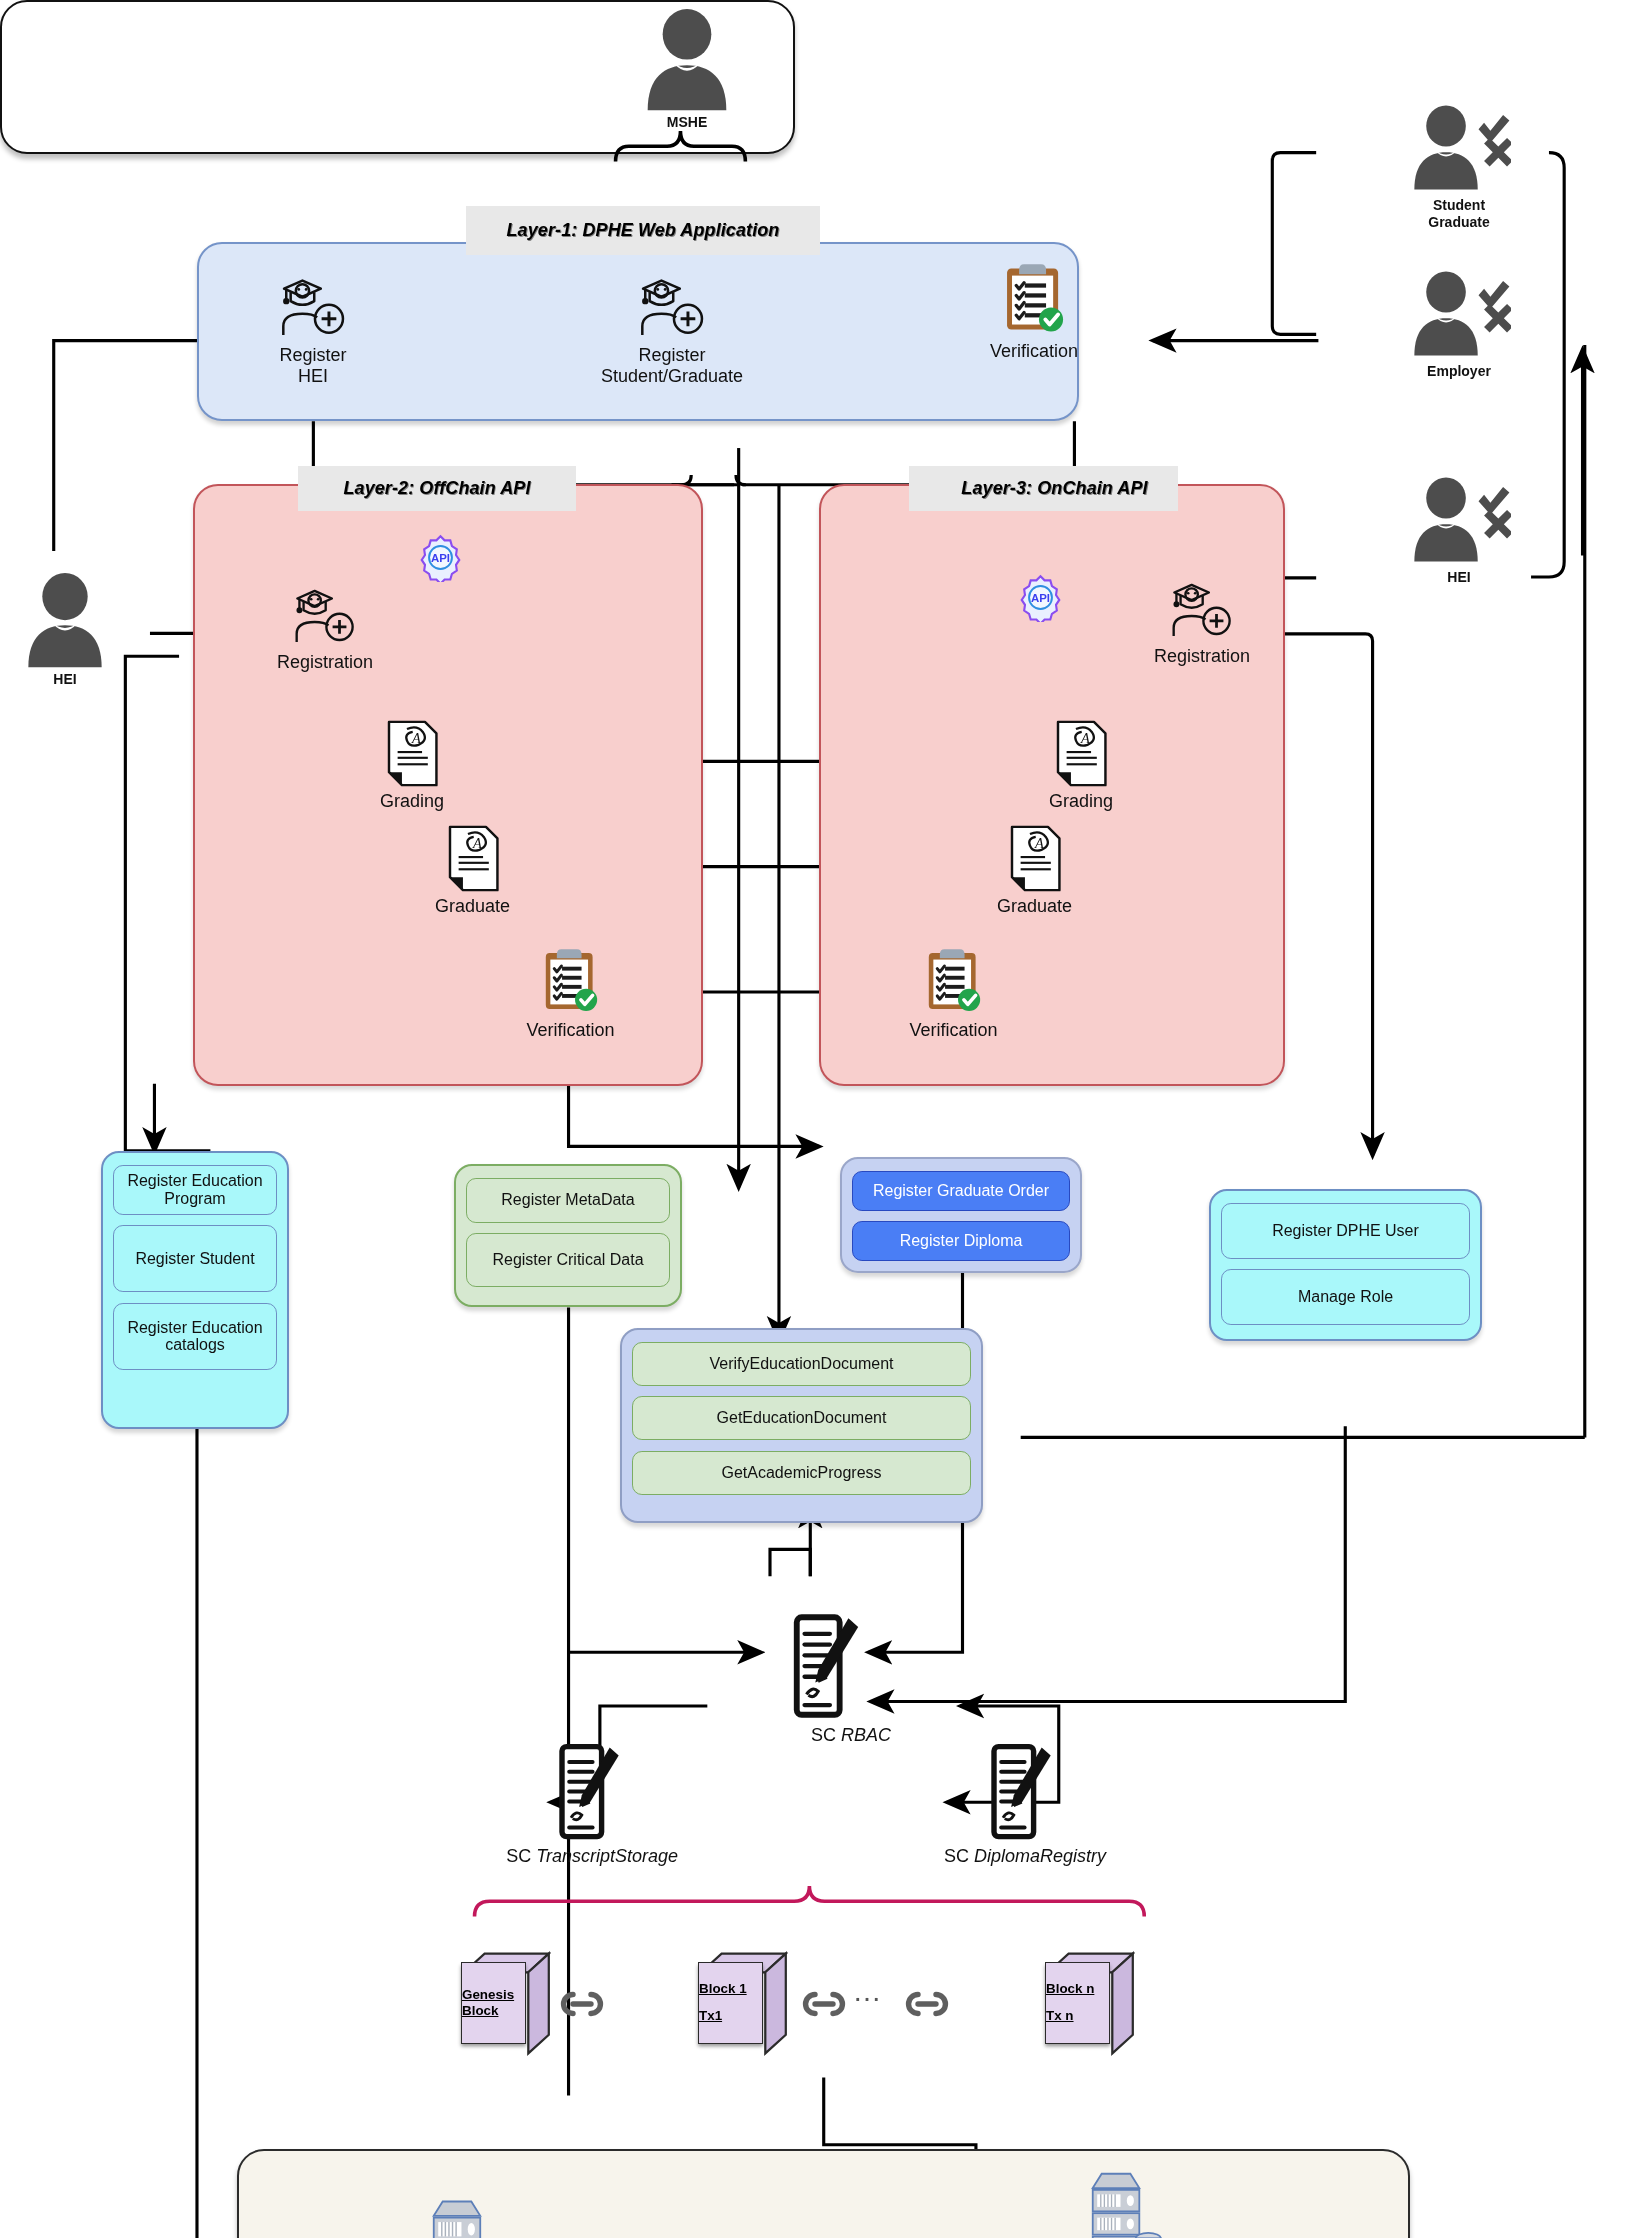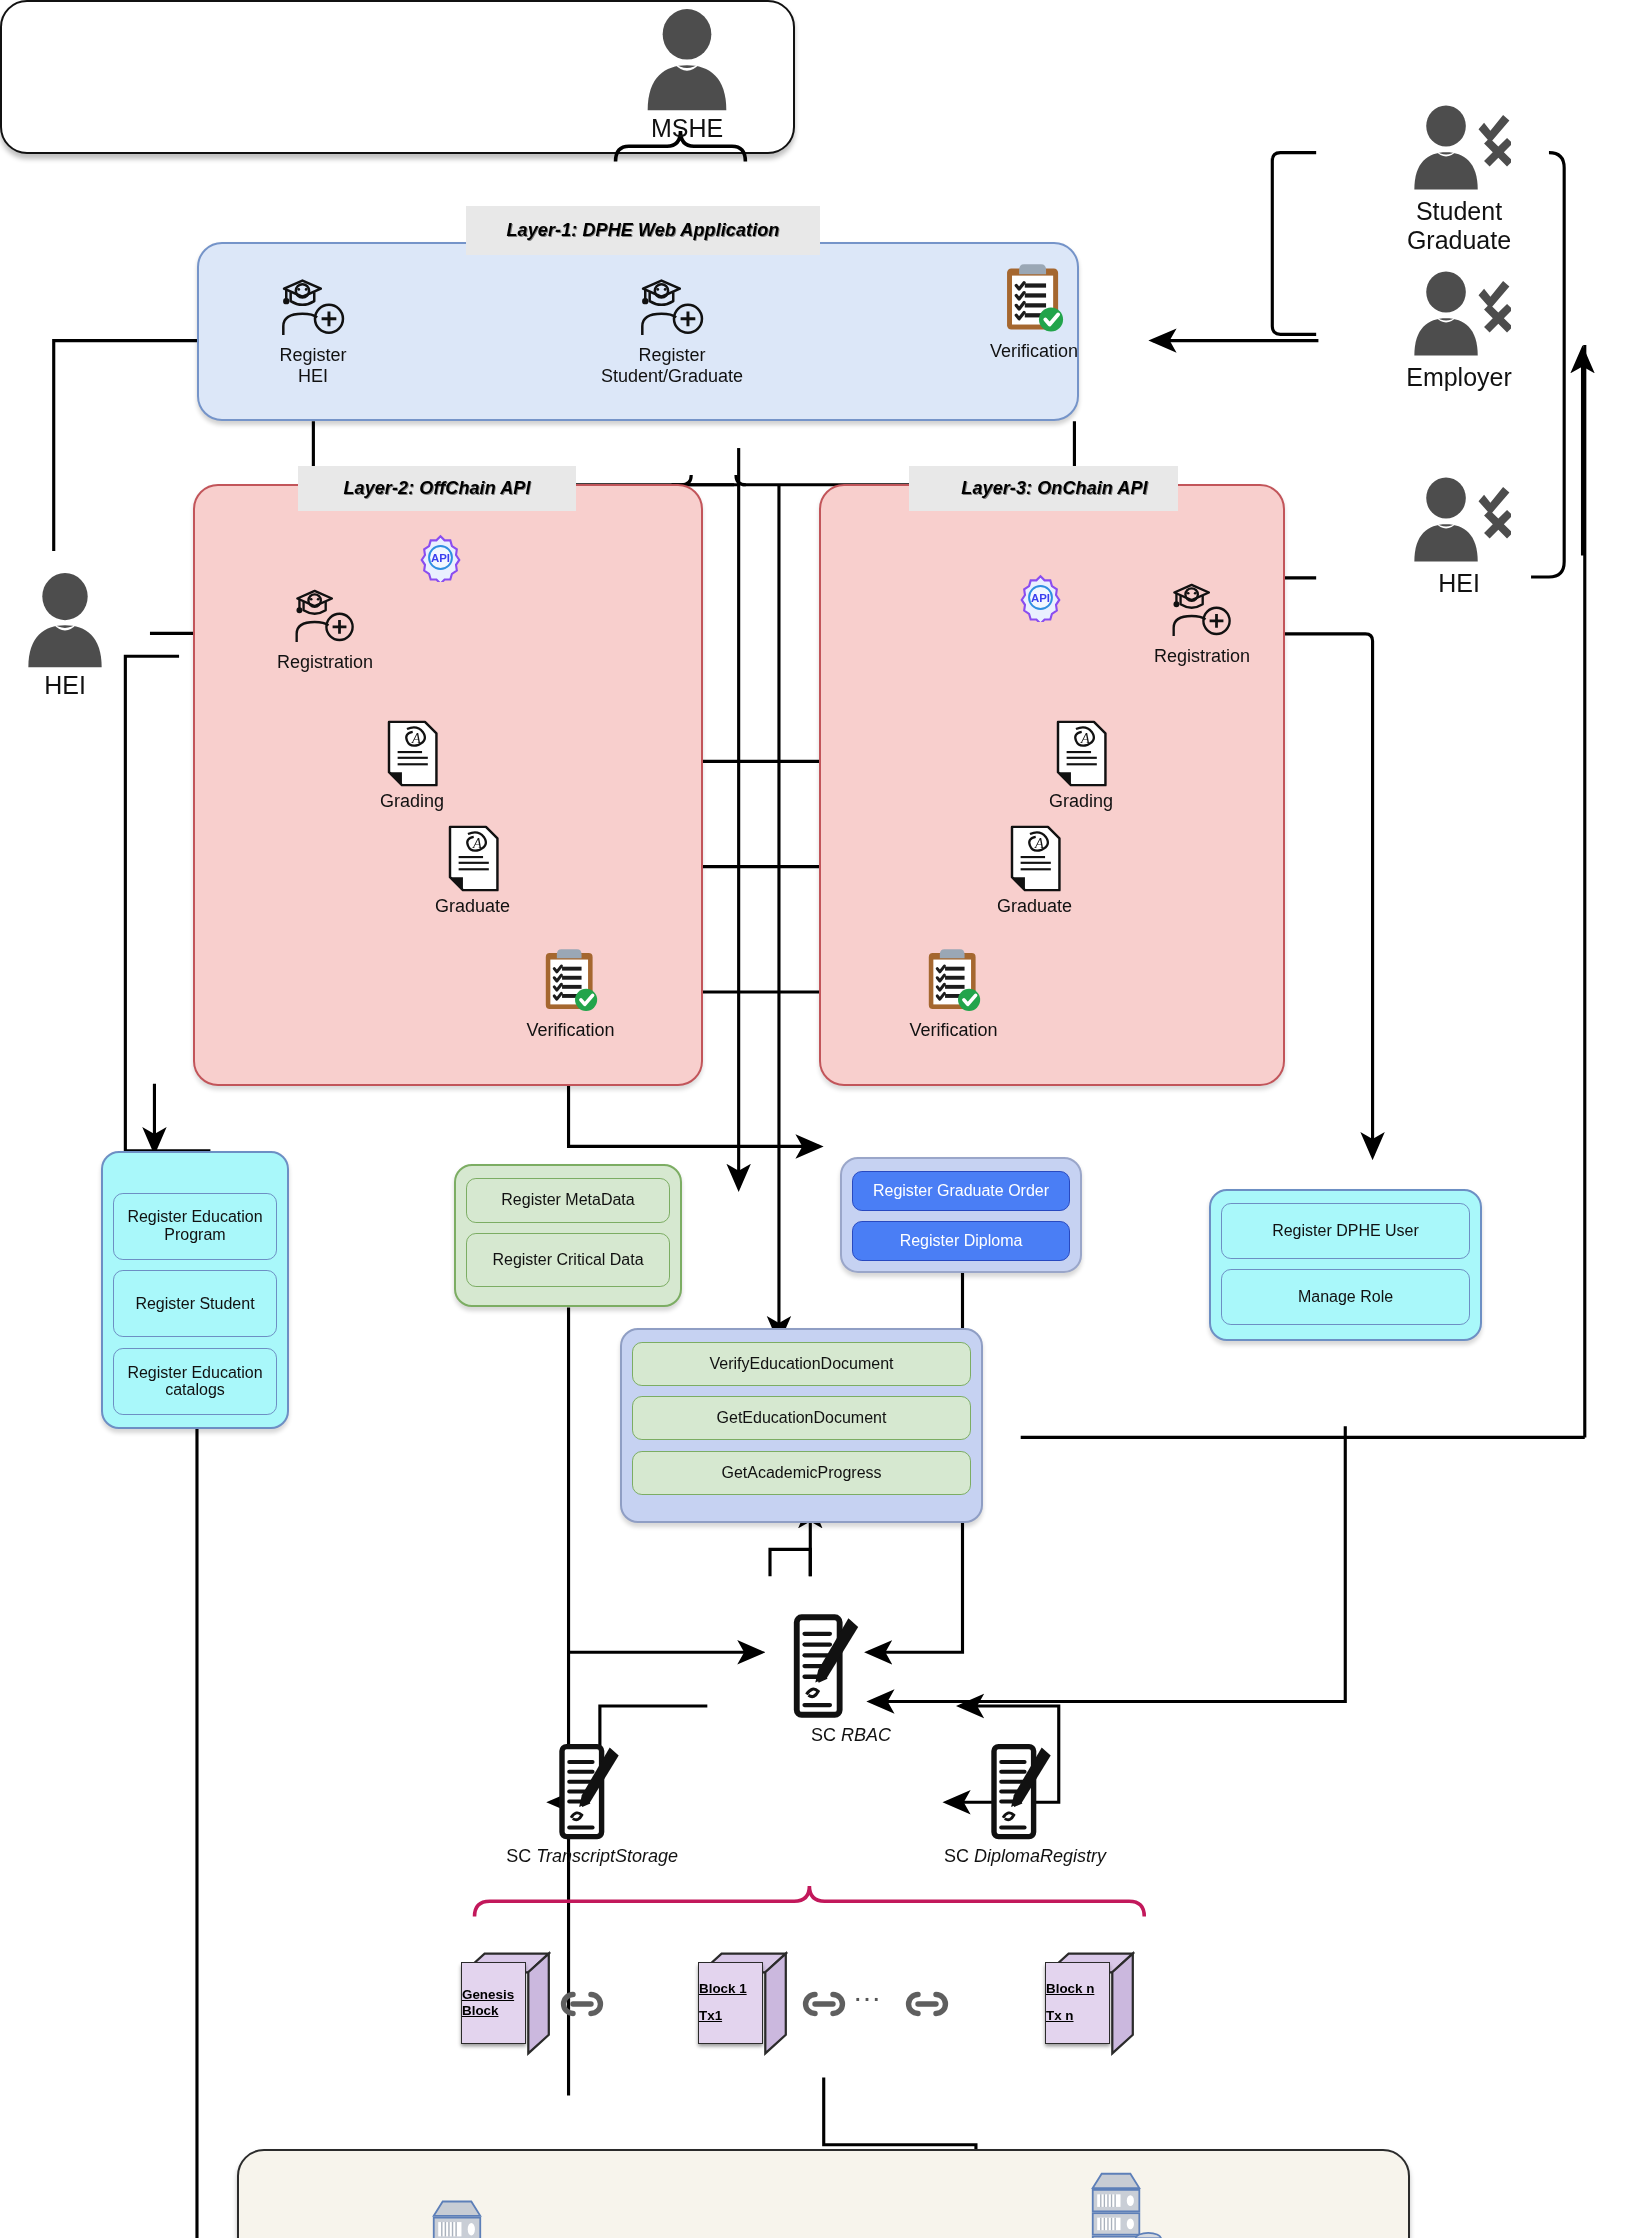--- a/index.html
+++ b/index.html
@@ -37,21 +37,21 @@
     letter-spacing:0.1px;
     display:flex; align-items:center; justify-content:center;
     text-align:center;
     text-shadow: 0.9px 0.9px 0.4px rgba(0,0,0,.45);
     padding: 2.7px 8px;
   }
 
   
   .actor { position:absolute; z-index:4; text-align:center; }
   .actor .glyph { display:block; margin:0 auto; }
-  .actor .cap { font-size:25px; color:#111; line-height:1.05; margin-top:2.7px; white-space:nowrap; }
+  .actor .cap { font-size:14px; color:#111; line-height:1.05; margin-top:2.7px; white-space:nowrap;font-weight:bold; }
 
   
   .iconitem { position:absolute; z-index:4; text-align:center; }
   .iconitem .cap { font-size:18px; color:#111; line-height:1.06; margin-top:1.8px; white-space:nowrap; }
 
   
   .panel { position:absolute; z-index:3; border-radius:18px; padding:11.6px 9.9px; box-shadow:0 3.6px 4.5px rgba(0,0,0,.16); }
   .panel.cyan   { background:#a9f8fa; border:2.2px solid #6d8fc4; }
   .panel.green  { background:#d6e8d0; border:2.2px solid #7cad63; }
   .panel.lav    { background:#c6d2f2; border:2.2px solid #9aa6c9; }
@@ -444,21 +444,21 @@
         <path d="M25,64 l4,5 l7,-9"></path>
           <path d="M25,78 l4,5 l7,-9"></path>
       </g>
       <circle cx="74" cy="84" r="17" fill="#22a44b"></circle>
       <path d="M66,84 l6,7 l12,-14" fill="none" stroke="#fff" stroke-width="5.5" stroke-linecap="round" stroke-linejoin="round"></path>
     </svg>
     <div class="cap">Verification</div>
   </div>
 
   <div class="panel cyan" style="left:101px; top:1151px; width:188px; height:278px;">
-    <div class="chip cyan" style="height:67px;margin-top:28px;">Register Education Program</div>
+    <div class="chip cyan" style="height:50px;">Register Education Program</div>
     <div class="chip cyan" style="height:67px;">Register Student</div>
     <div class="chip cyan" style="height:67px;">Register Education catalogs</div>
   </div>
 
   <div class="panel green" style="left:454px; top:1164px; width:228px; height:143px;">
     <div class="chip green" style="height:45px;">Register MetaData</div>
     <div class="chip green" style="height:54px;">Register Critical Data</div>
   </div>
 
   <div class="panel lav" style="left:840px; top:1157px; width:242px; height:116px;">

